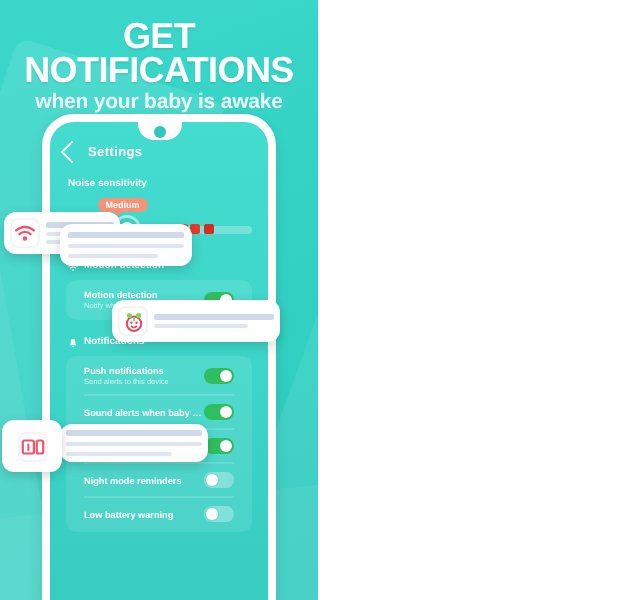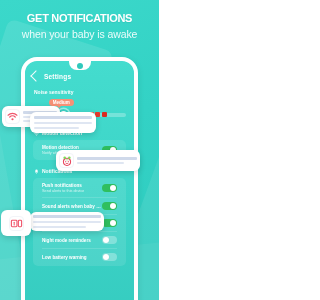--- a/index.html
+++ b/index.html
@@ -41,31 +41,31 @@
   }
 
   
   .headline {
     position: absolute; left: 0; top: 10px; width: 159px;
     text-align: center;
   }
   .headline .title {
     display: block;
     color: #ffffff;
-    font-size: 11px;
+    font-size: 18px;
     font-weight: bold;
     letter-spacing: -0.3px;
     line-height: 17px;
     text-shadow: 0 1px 1px rgba(0,0,0,0.07);
   }
   .headline .subtitle {
     display: block;
     color: #eafcfa;
     font-size: 10.5px;
-    font-weight: normal;
+    font-weight: bold;
     line-height: 14px;
     margin-top: 0;
     letter-spacing: -0.1px;
   }
 
   
   .phone {
     position: absolute;
     left: 21px; top: 57px;
     width: 117px; height: 262px;

